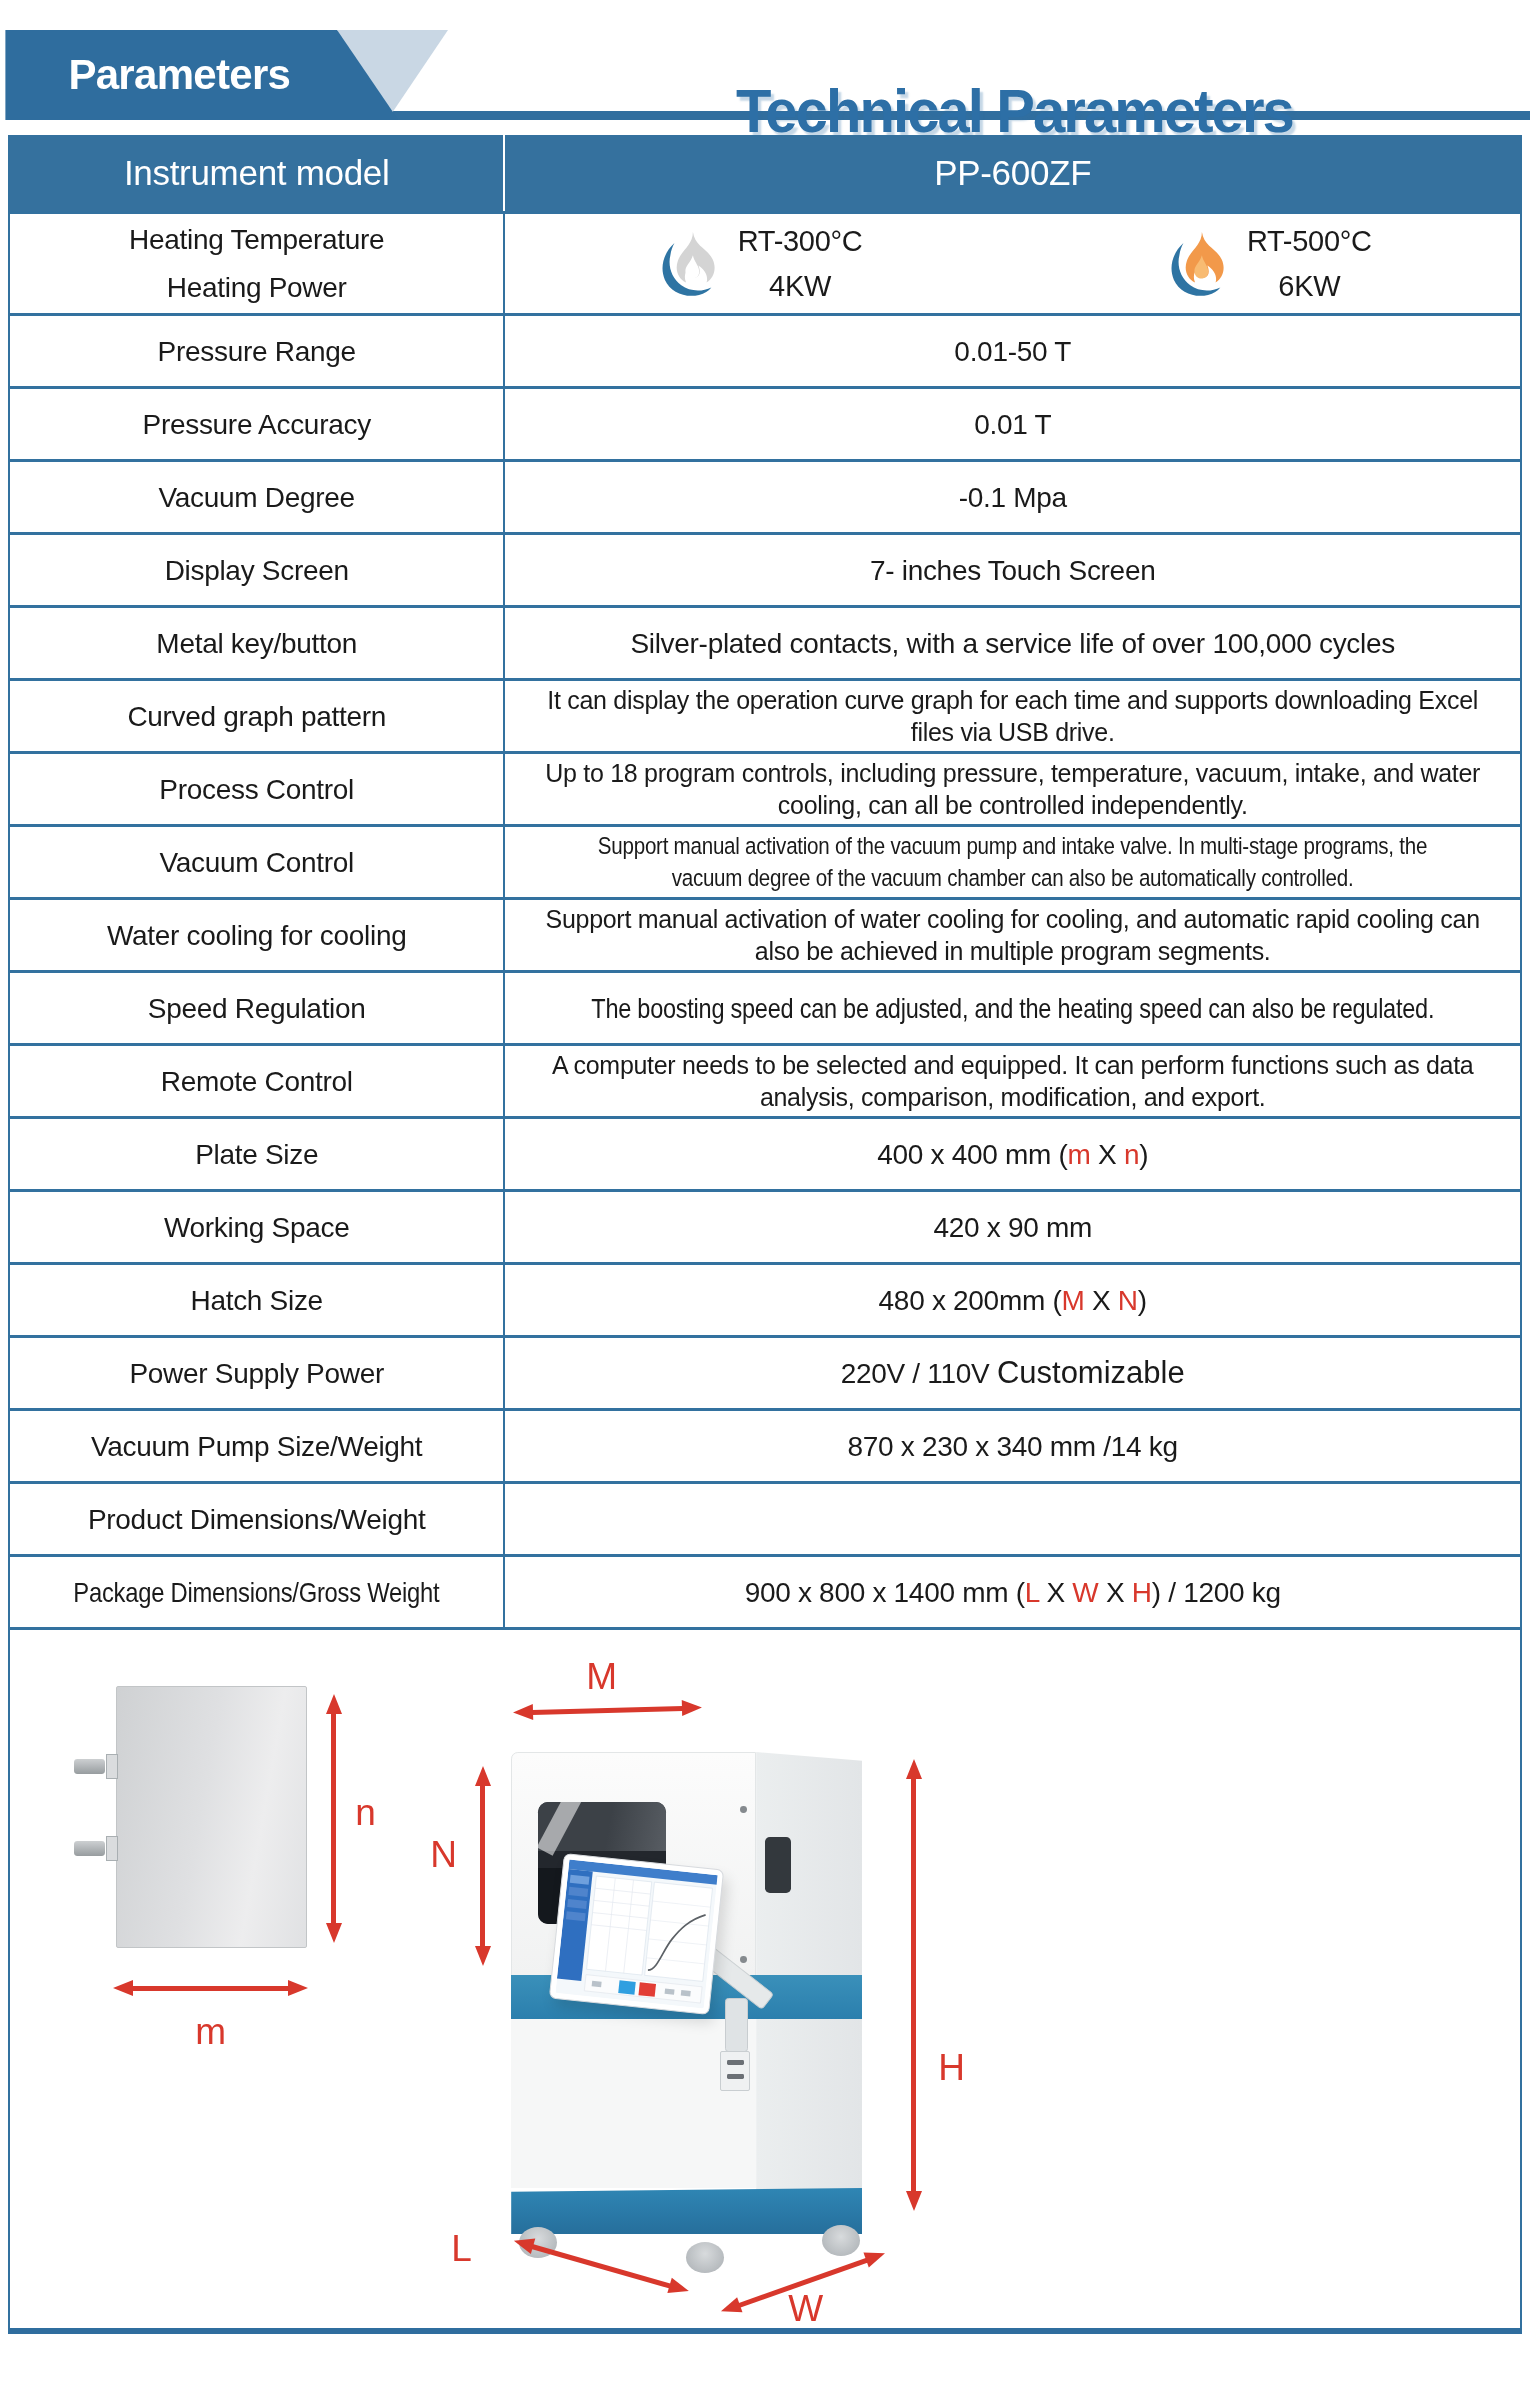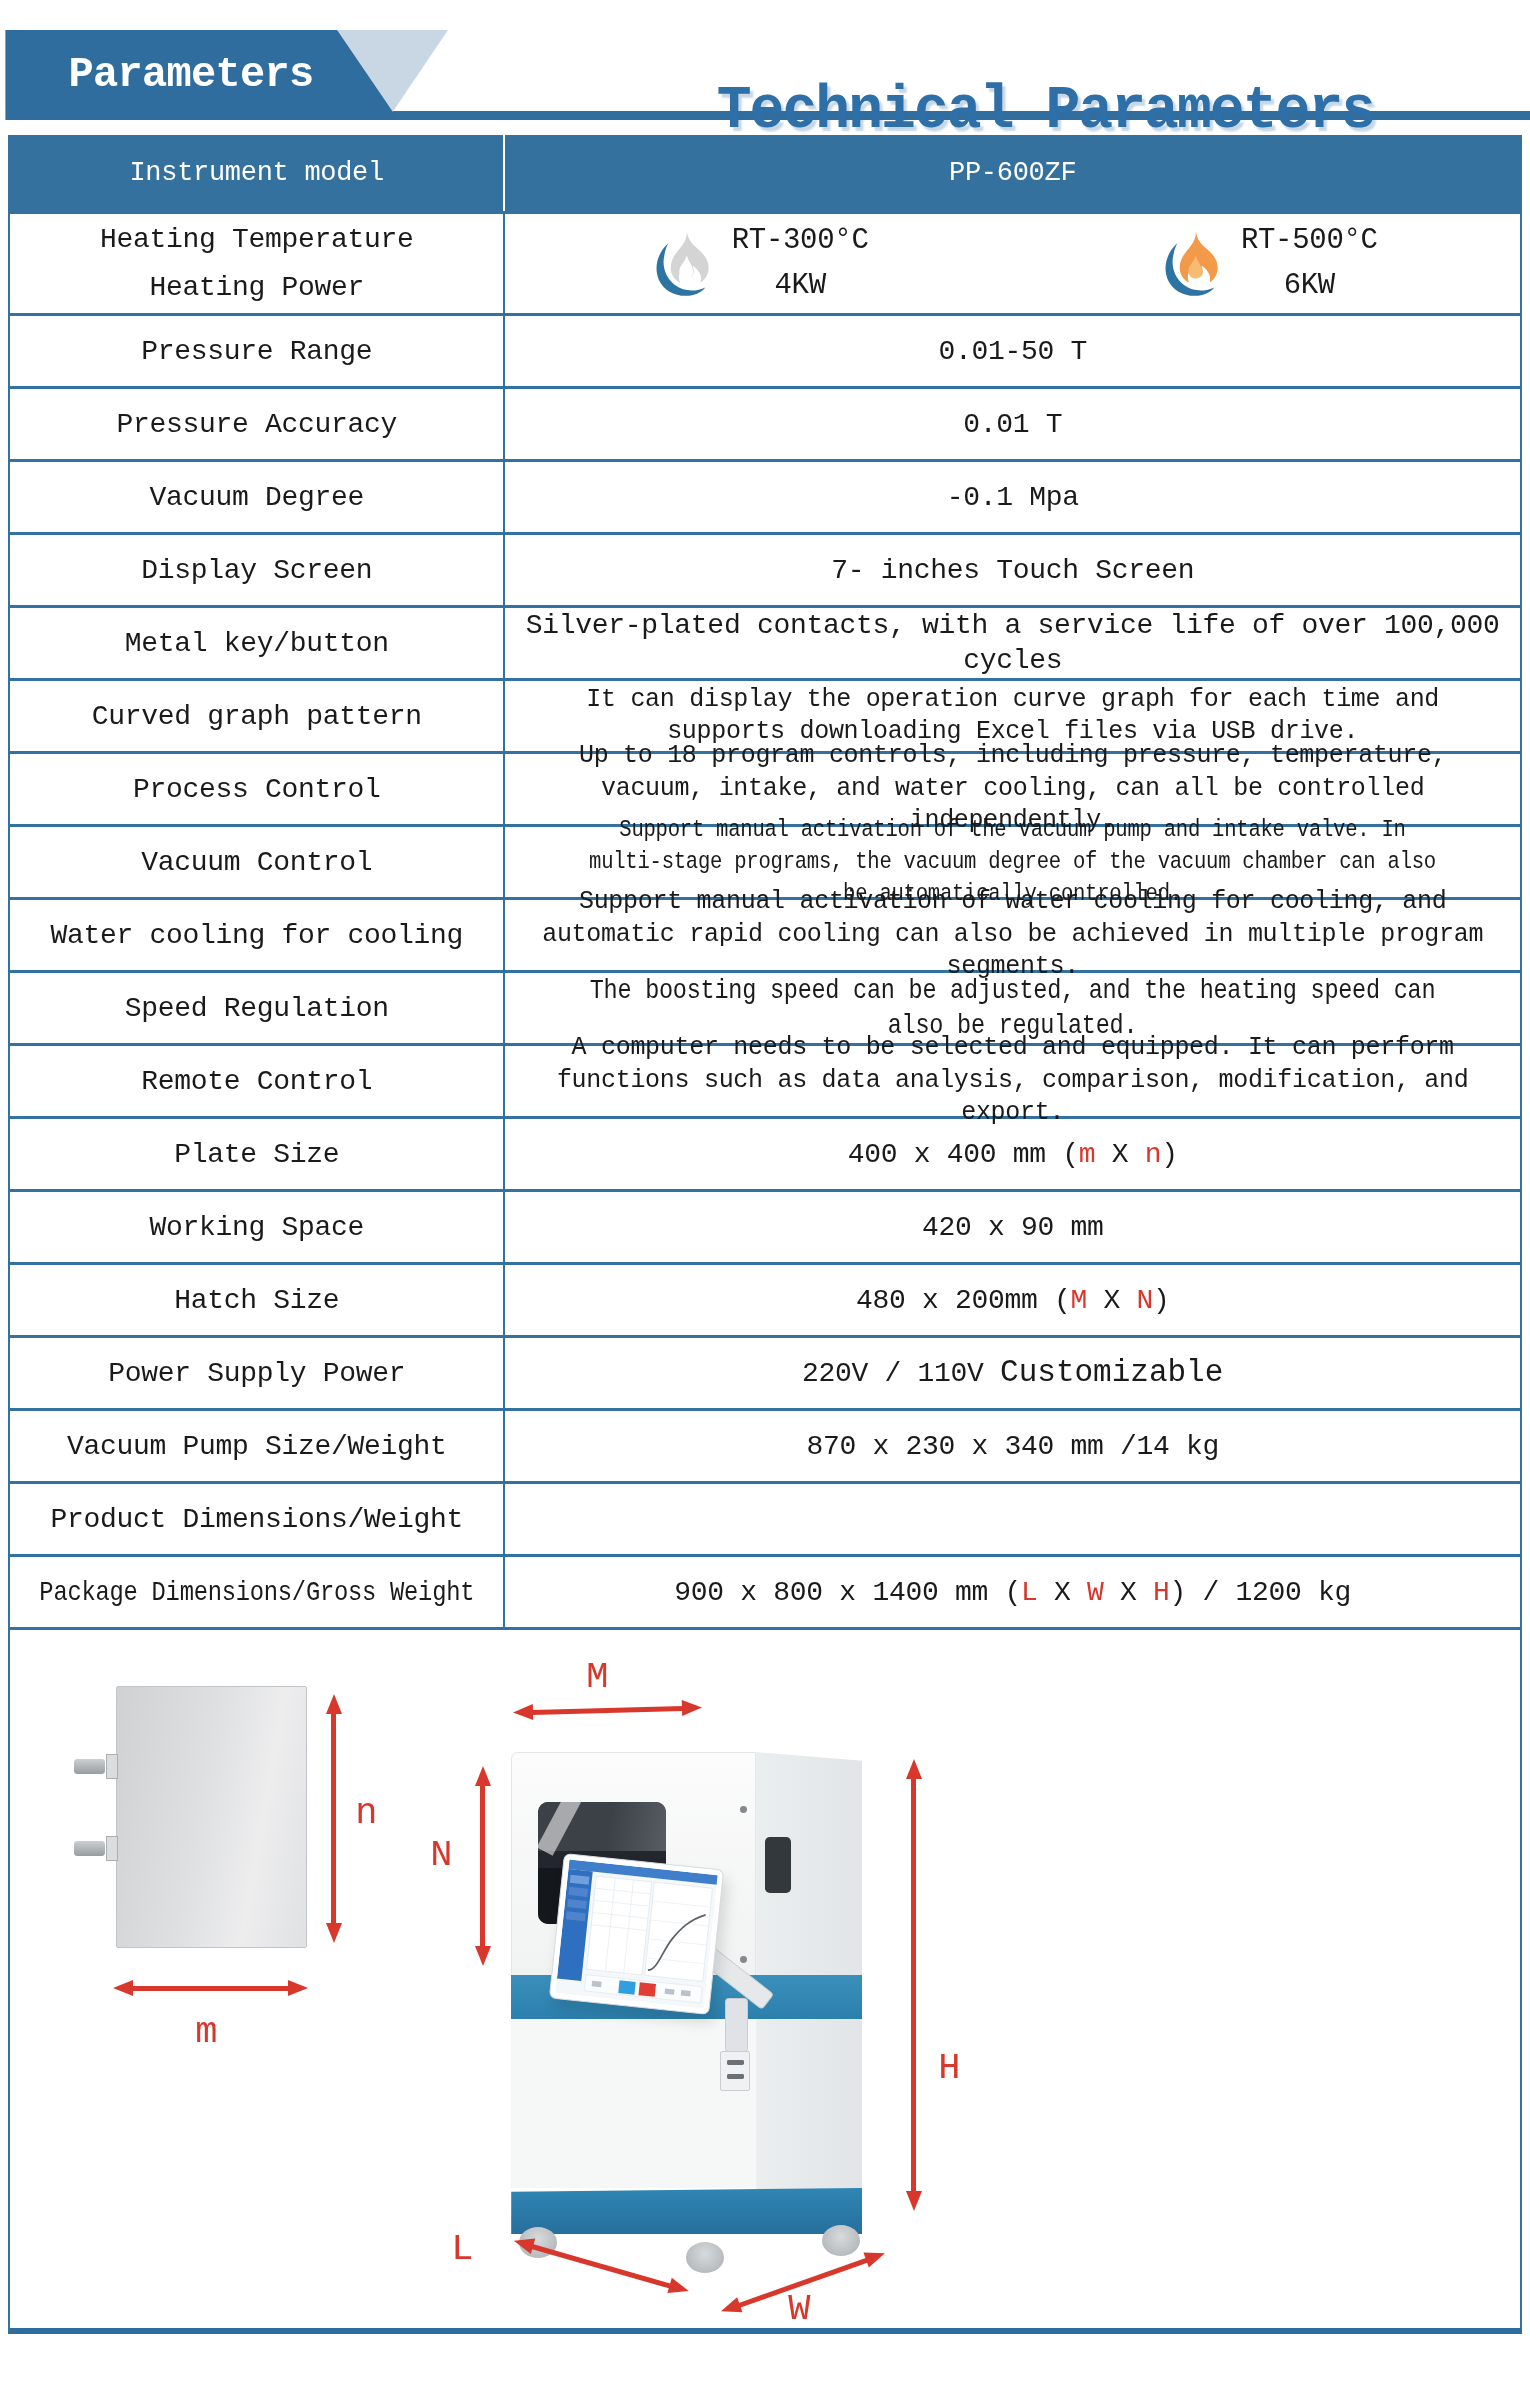--- a/index.html
+++ b/index.html
@@ -1,35 +1,35 @@
 <!DOCTYPE html>
 <html style="font-size:11px"><head>
 <meta charset="utf-8">
 <style>
   html,body{margin:0;padding:0;background:#fff;}
   .page{position:relative;width:1530px;height:2401px;background:#fff;
-        font-family:Liberation Mono, monospace;color:#1a1a1a;letter-spacing:-0.3px;overflow:hidden;}
+        font-family:Liberation Sans, sans-serif;color:#1a1a1a;letter-spacing:-0.3px;overflow:hidden;}
 
   
   .banner{position:absolute;top:0;left:0;right:0;height:135px;}
   .banner-rule{position:absolute;left:371px;right:0;top:111px;height:8.9px;background:#316e9e;}
   .gray-slab{position:absolute;left:338px;top:30px;width:110px;height:90px;background:#c9d7e4;
              transform:skewX(-34deg);transform-origin:top left;}
   .ribbon{position:absolute;left:5.4px;top:30px;width:393px;height:90px;background:#2f6d9e;
           clip-path:polygon(0 0,84.4% 0,100% 100%,0 100%);display:flex;align-items:center;}
   .ribbon-label{font-size:42px;font-weight:bold;color:#fff;margin-left:63px;letter-spacing:-0.7px;}
   .banner-title{position:absolute;left:701px;top:35px;width:627px;text-align:center;
                 font-size:61px;font-weight:bold;color:#2d6fa6;letter-spacing:-2px;
                 transform:scaleX(0.95);text-shadow:3.4px 4.1px 2px rgba(45,111,166,0.28);white-space:nowrap;}
 
   
   .spec-table{position:absolute;top:135px;left:8.2px;width:1514px;box-sizing:border-box;
               border-left:2.7px solid #33719f;border-right:2.7px solid #33719f;border-bottom:6.1px solid #2f6d9e;}
   .thead{display:flex;height:76px;background:#35719e;color:#fff;}
-  .thead .th{display:flex;align-items:center;justify-content:center;font-size:27px;box-sizing:border-box;text-align:center;}
+  .thead .th{display:flex;align-items:center;justify-content:center;font-size:35px;box-sizing:border-box;text-align:center;}
   .th.label-col{width:495px;border-right:2.7px solid #fff;}
   .th.value-col{flex:1;}
 
   .row{display:flex;border-top:3.4px solid #33719f;box-sizing:border-box;background:#fff;}
   .row .cell{display:flex;align-items:center;justify-content:center;text-align:center;box-sizing:border-box;}
   .label-cell{width:495px;border-right:2.7px solid #33719f;font-size:28px;flex:none;line-height:1.25;}
   .value-cell{flex:1;font-size:28px;position:relative;}
   .row.simple{height:73px;}
   #spec-rows{display:contents;}
 

